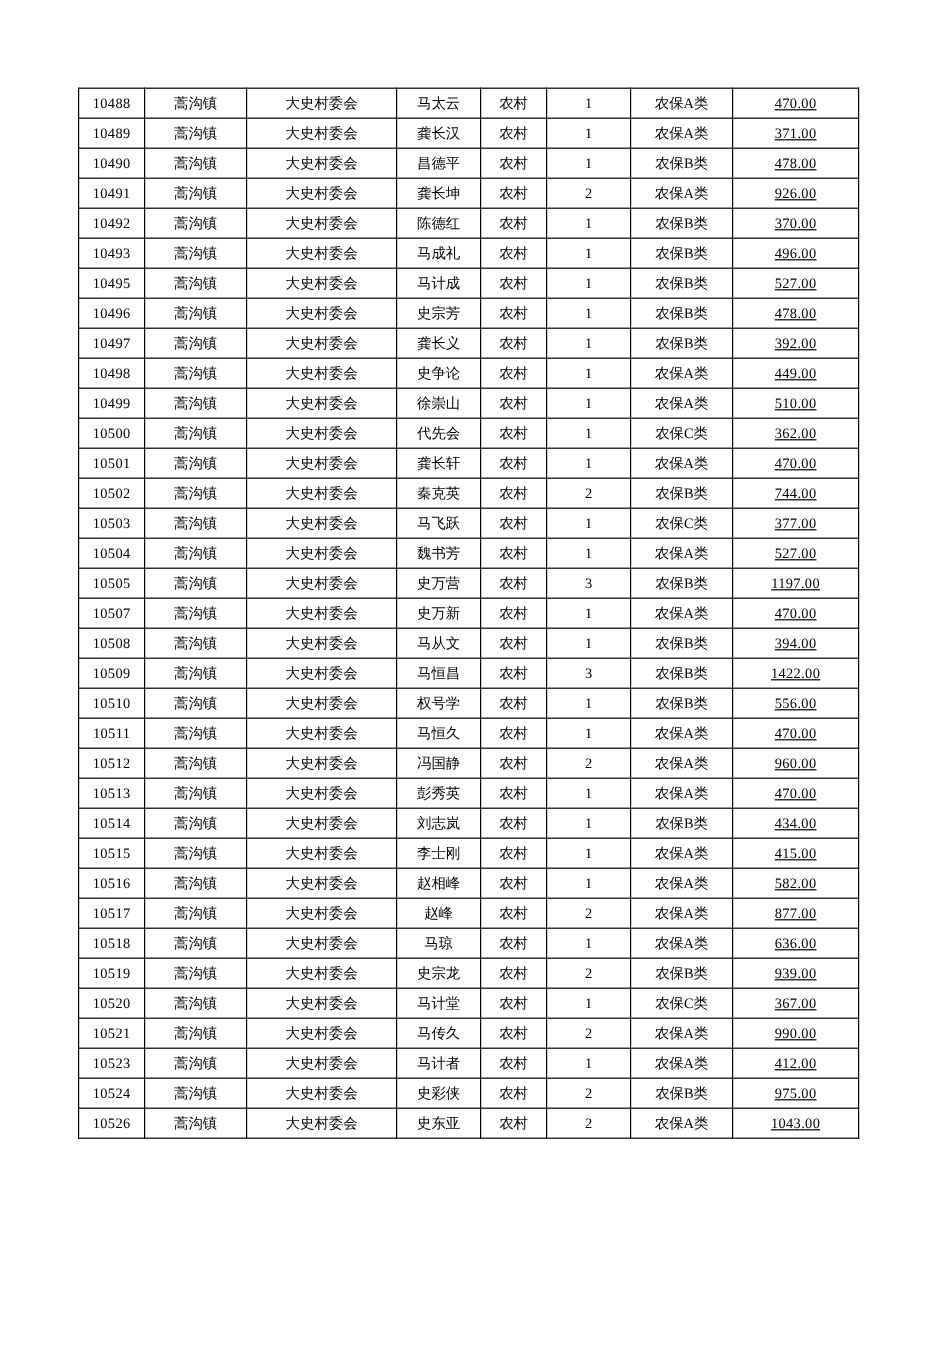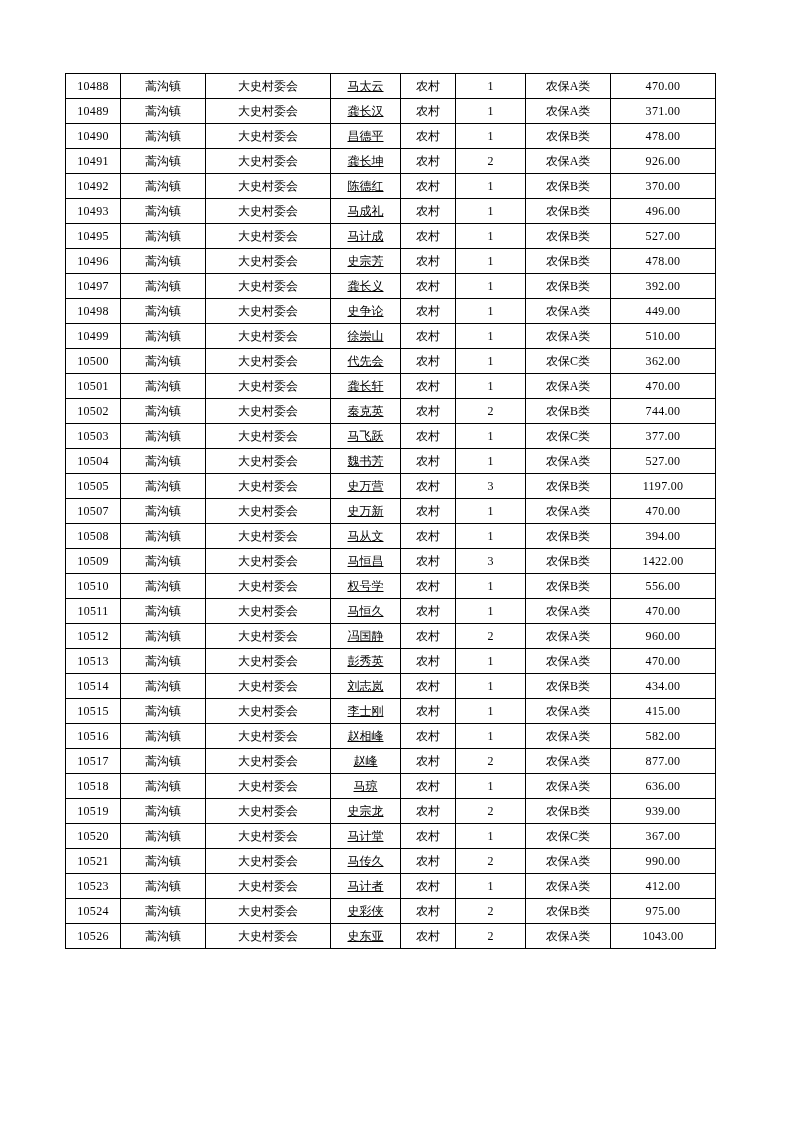--- a/index.html
+++ b/index.html
@@ -31,25 +31,25 @@
     text-align: center;
     vertical-align: middle;
     font-size: 12px;
     line-height: 24px;
     white-space: nowrap;
     overflow: hidden;
   }
   td.col-0 { width: 54px;  font-size: 13px; letter-spacing: 0.3px; }
   td.col-1 { width: 84px; }
   td.col-2 { width: 124px; }
-  td.col-3 { width: 69px; text-decoration: underline; }
+  td.col-3 { width: 69px; }
   td.col-4 { width: 54px; }
   td.col-5 { width: 69px;  font-size: 13px; }
   td.col-6 { width: 84px; }
-  td.col-7 { width: 104px; text-align: right; padding-right: 34px; font-size: 13px; letter-spacing: 0.3px; }
+  td.col-7 { width: 104px; text-align: right; padding-right: 34px; font-size: 13px; letter-spacing: 0.3px; text-decoration: underline; }
 </style>
 </head>
 <body>
 
 <div class="page">
   <table class="data-table">
     <tbody id="table-body">
         <tr>
           <td class="col-0">10488</td>
           <td class="col-1">蒿沟镇</td>

